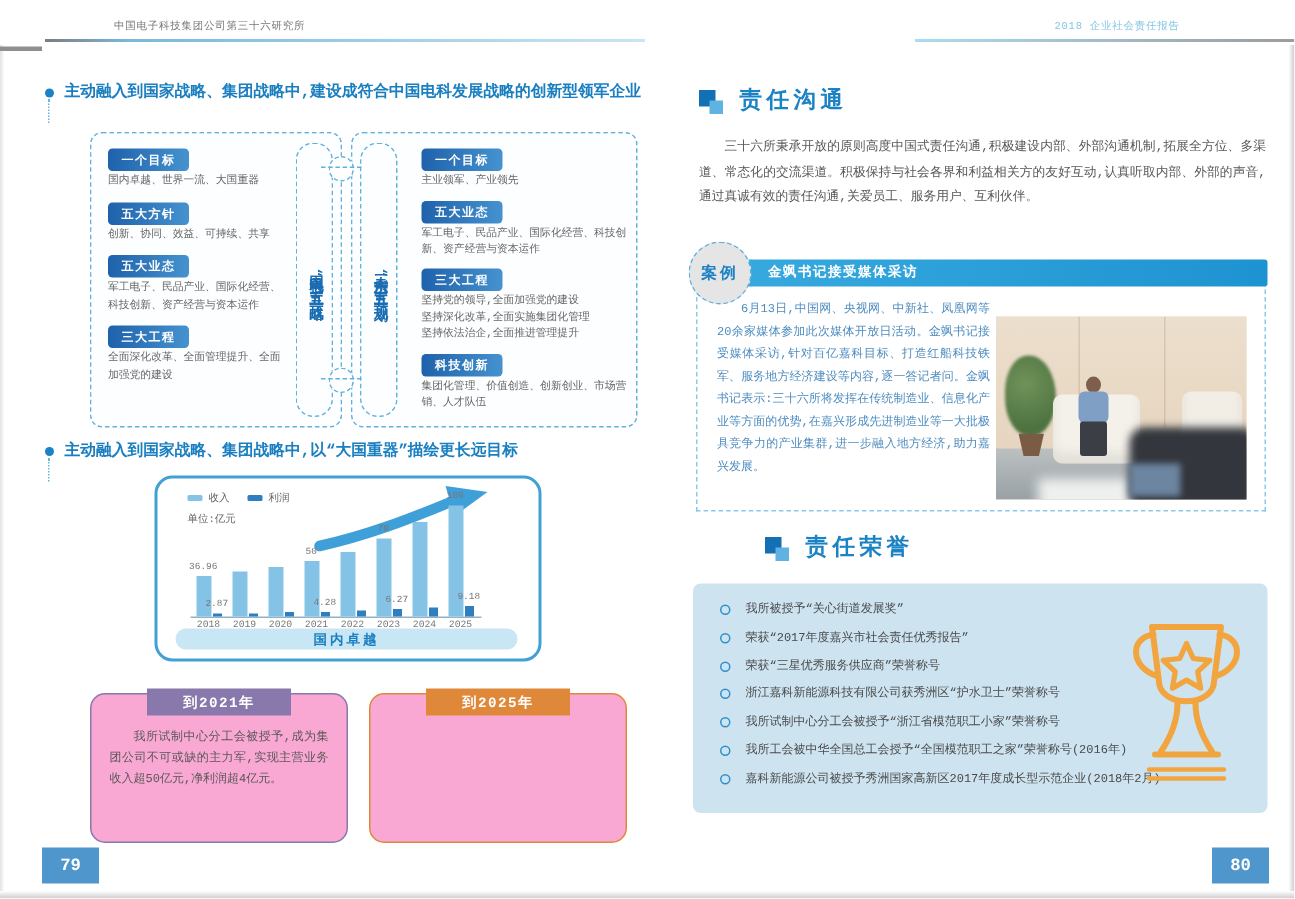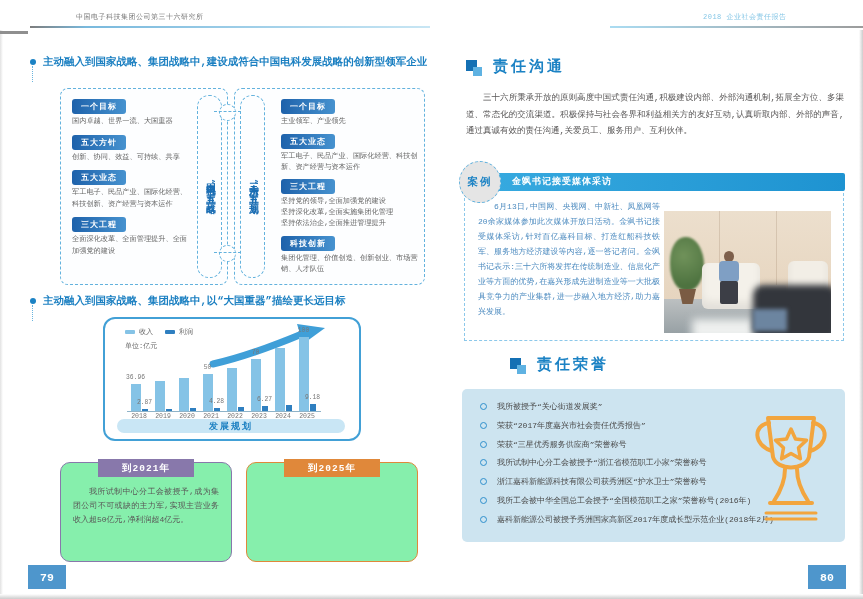--- a/index.html
+++ b/index.html
@@ -56,21 +56,21 @@
   .bar-label{position:absolute;top:-10px;left:50%;transform:translateX(-50%);
     font-size:6.3px;color:#777;white-space:nowrap;}
   .year-label{position:absolute;top:100%;margin-top:2px;width:100%;text-align:center;
     font-size:6.5px;color:#777;}
   #chart-title-pill{position:absolute;left:12px;right:14px;bottom:6px;height:14px;
     background:#c9e6f5;border-radius:7px;display:flex;align-items:center;justify-content:center;
     font-size:9px;font-weight:bold;color:#1a7fc1;letter-spacing:2px;}
   #growth-arrow{position:absolute;left:100px;top:5px;}
   
   .goal-box{position:absolute;top:462px;width:172px;height:100px;border:1.5px solid #999;
-    border-radius:10px;box-sizing:border-box;background:#86efac;}
+    border-radius:10px;box-sizing:border-box;background:#f9a8d4;}
   #goal-1{left:60px;}
   #goal-2{left:246px;}
   .goal-head{position:absolute;top:-4px;left:50%;transform:translateX(-50%);width:96px;height:18px;
     color:#fff;font-size:9.5px;font-weight:bold;display:flex;align-items:center;justify-content:center;
     letter-spacing:1px;}
   .goal-text{margin:22px 12px 0;font-size:8px;line-height:1.78;color:#595757;
     text-indent:2em;text-align:justify;}
   
   .pn{position:absolute;top:565px;width:38px;height:24px;background:#4e96cc;color:#fff;
       font-weight:bold;font-size:11.5px;display:flex;align-items:center;justify-content:center;}
@@ -256,21 +256,21 @@
             <div class="bar s0" style="height: 74px; background: rgb(133, 195, 230);">
               <span class="bar-label">100</span>
             </div>
             <div class="bar s1" style="height: 6.7932px; background: rgb(47, 127, 192);">
               <span class="bar-label">9.18</span>
             </div>
           </div>
           <div class="year-label">2025</div>
         </div>
       </div>
-    <div id="chart-title-pill">发展规划</div>
+    <div id="chart-title-pill">国内卓越</div>
   </div>
 
   <div id="goal-1" class="goal-box" style="border-color: rgb(136, 120, 171);">
     <div class="goal-head" style="background: rgb(136, 120, 171);">到2021年</div>
     <div class="goal-text">我所试制中心分工会被授予,成为集团公司不可或缺的主力军,实现主营业务收入超50亿元,净利润超4亿元。</div>
   </div>
   <div id="goal-2" class="goal-box" style="border-color: rgb(224, 136, 58);">
     <div class="goal-head" style="background: rgb(224, 136, 58);">到2025年</div>
   </div>
 
@@ -315,22 +315,22 @@
         <span class="b"></span>
       </span>
     <span class="sec-title">责任荣誉</span>
   </div>
 
   <div id="honors-box">
     <ul id="honors-list">
         <li><span class="h-bullet"></span><span>我所被授予“关心街道发展奖”</span></li>
         <li><span class="h-bullet"></span><span>荣获“2017年度嘉兴市社会责任优秀报告”</span></li>
         <li><span class="h-bullet"></span><span>荣获“三星优秀服务供应商”荣誉称号</span></li>
+        <li><span class="h-bullet"></span><span>浙江嘉科新能源科技有限公司获秀洲区“护水卫士”荣誉称号</span></li>
         <li><span class="h-bullet"></span><span>我所试制中心分工会被授予“浙江省模范职工小家”荣誉称号</span></li>
-        <li><span class="h-bullet"></span><span>浙江嘉科新能源科技有限公司获秀洲区“护水卫士”荣誉称号</span></li>
         <li><span class="h-bullet"></span><span>我所工会被中华全国总工会授予“全国模范职工之家”荣誉称号(2016年)</span></li>
         <li><span class="h-bullet"></span><span>嘉科新能源公司被授予秀洲国家高新区2017年度成长型示范企业(2018年2月)</span></li>
       </ul>
   </div>
 
   <svg id="trophy" width="94" height="120" viewBox="0 0 94 120">
     <g fill="none" stroke="#f2a53e" stroke-width="4" stroke-linecap="round" stroke-linejoin="round">
       <path d="M24,8 H70 L65,47 C61,61 33,61 29,47 Z"></path>
       <path d="M47,19 L51.5,29 L62.5,30.2 L54.5,37.8 L56.4,48.8 L47,43.4 L37.6,48.8 L39.5,37.8 L31.5,30.2 L42.5,29 Z" stroke-width="3.5"></path>
       <path d="M25,13 C9,15 9,35 28,41"></path>

